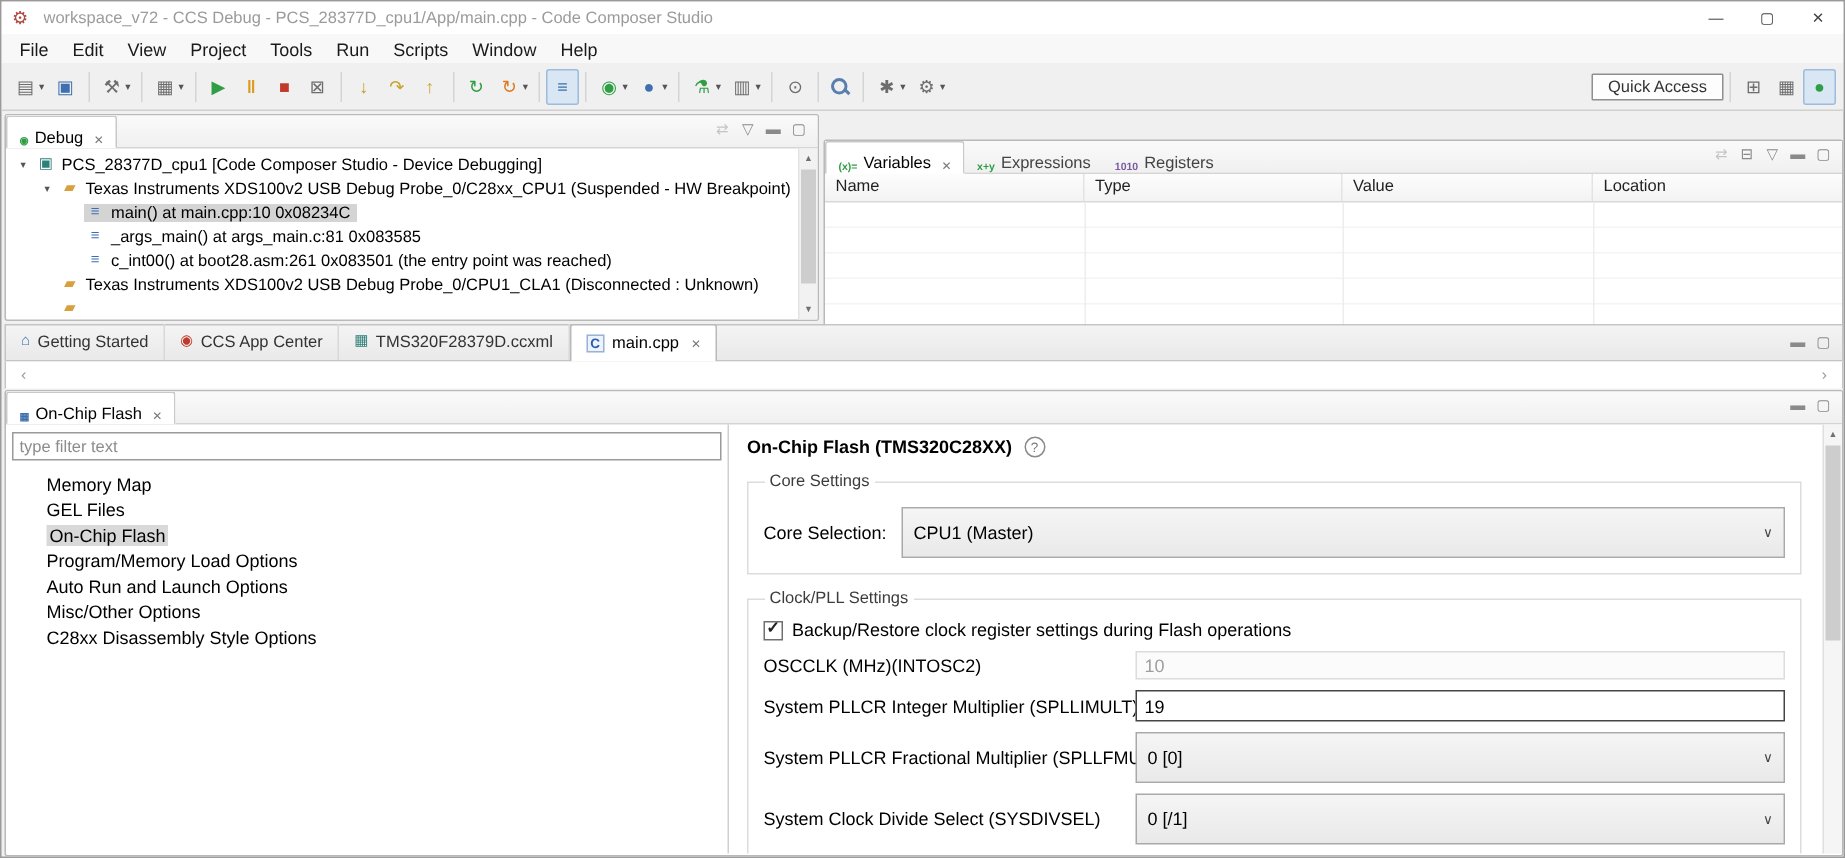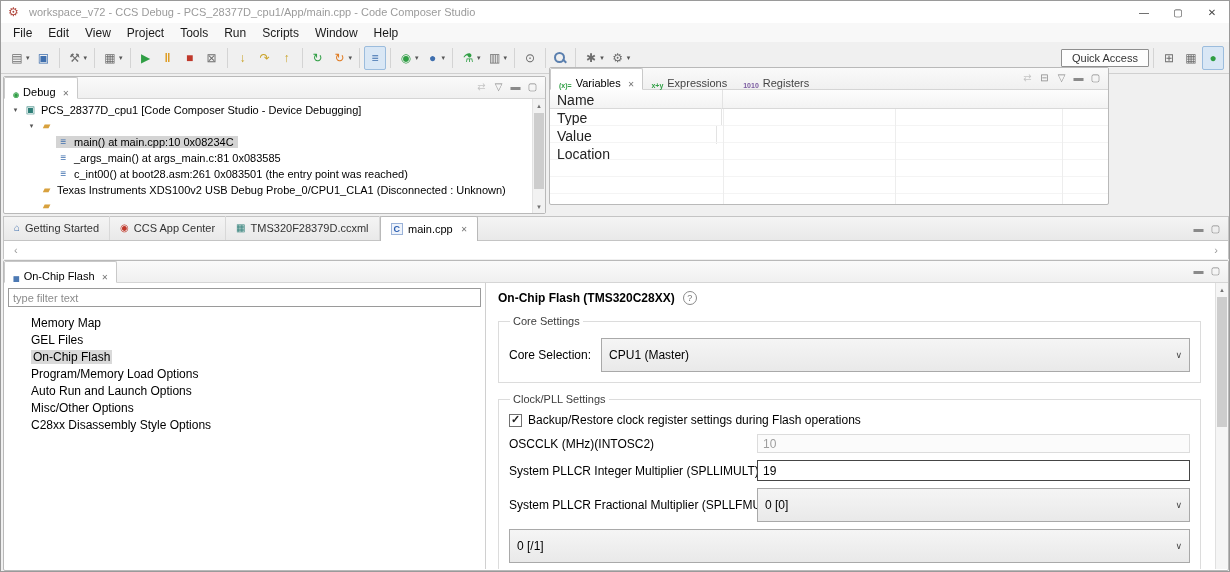--- a/index.html
+++ b/index.html
@@ -55,23 +55,23 @@
   .ticon{width:15px;text-align:center;font-size:10px;margin-right:3px;flex-shrink:0;line-height:1;}
   .lvl0{padding-left:4px}.lvl1{padding-left:20px}.lvl1ne{padding-left:35px}.lvl2{padding-left:52px}
   .selwrap{display:inline-flex;align-items:center;background:#d4d4d4;padding:0 4px 0 0;}
   .vscroll{position:absolute;right:0;top:22px;bottom:0;width:13px;background:#f2f2f2;border-left:1px solid #e3e3e3;}
   .sarrow{height:13px;display:flex;align-items:center;justify-content:center;font-size:6px;color:#707070;}
   .sarrow.bottom{position:absolute;bottom:0;left:0;right:0;}
   .sthumb{position:absolute;left:1px;right:1px;background:#cdcdcd;}
   .debug-thumb{top:14px;height:76px;}
 
   
-  .vars-panel{left:548px;top:66px;width:560px;height:138px;}
+  .vars-panel{left:548px;top:92px;width:680px;height:138px;}
   .vtable-header{display:flex;height:19px;background:linear-gradient(#fdfdfd,#f3f3f3);
-                 border-bottom:1px solid #d9d9d9;font-size:14px;color:#222;flex-direction:column;}
+                 border-bottom:1px solid #d9d9d9;font-size:11px;color:#222;}
   .vcol{padding:2px 0 0 7px;border-right:1px solid #e3e3e3;}
   .vcol.c1{width:173px}.vcol.c2{width:172px}.vcol.c3{width:167px}.vcol.c4{flex:1;border-right:none}
   .vbody{position:relative;height:calc(100% - 41px);overflow:hidden;}
   .vline{position:absolute;top:0;bottom:0;width:1px;background:#ededed;}
   .vrow{height:17px;border-bottom:1px solid #f4f4f4;}
 
   
   .editor-tabbar{position:absolute;left:2px;top:215px;width:1226px;height:25px;
                  background:linear-gradient(#f4f4f4,#e9e9e9);border:1px solid #c4c4c4;
                  display:flex;align-items:flex-end;}
@@ -266,20 +266,21 @@
     </div>
     <div class="tree">
       <div class="trow lvl0">
         <span class="expander">▾</span>
         <span class="ticon c-teal">▣</span>
         <span>PCS_28377D_cpu1 [Code Composer Studio - Device Debugging]</span>
       </div>
       <div class="trow lvl1">
         <span class="expander">▾</span>
         <span class="ticon c-devorange">▰</span>
+        <span>Texas Instruments XDS100v2 USB Debug Probe_0/C28xx_CPU1 (Suspended - HW Breakpoint)</span>
       </div>
       <div class="trow lvl2">
         <span class="selwrap">
           <span class="ticon c-blue">≡</span>
           <span>main() at main.cpp:10 0x08234C</span>
         </span>
       </div>
       <div class="trow lvl2">
         <span class="ticon c-blue">≡</span>
         <span>_args_main() at args_main.c:81 0x083585</span>
@@ -452,20 +453,21 @@
 
           <div class="frow">
             <span class="flabel">System PLLCR Fractional Multiplier (SPLLFMULT)</span>
             <div class="combo">
               <span>0 [0]</span>
               <span class="chev">∨</span>
             </div>
           </div>
 
           <div class="frow">
+            <span class="flabel">System Clock Divide Select (SYSDIVSEL)</span>
             <div class="combo">
               <span>0 [/1]</span>
               <span class="chev">∨</span>
             </div>
           </div>
 
           <div class="frow">
             <span class="flabel">User PLLSYSCLK (MHz) (2-190)</span>
             <input class="tinput" type="text" disabled="" value="190" style="">
           </div>

